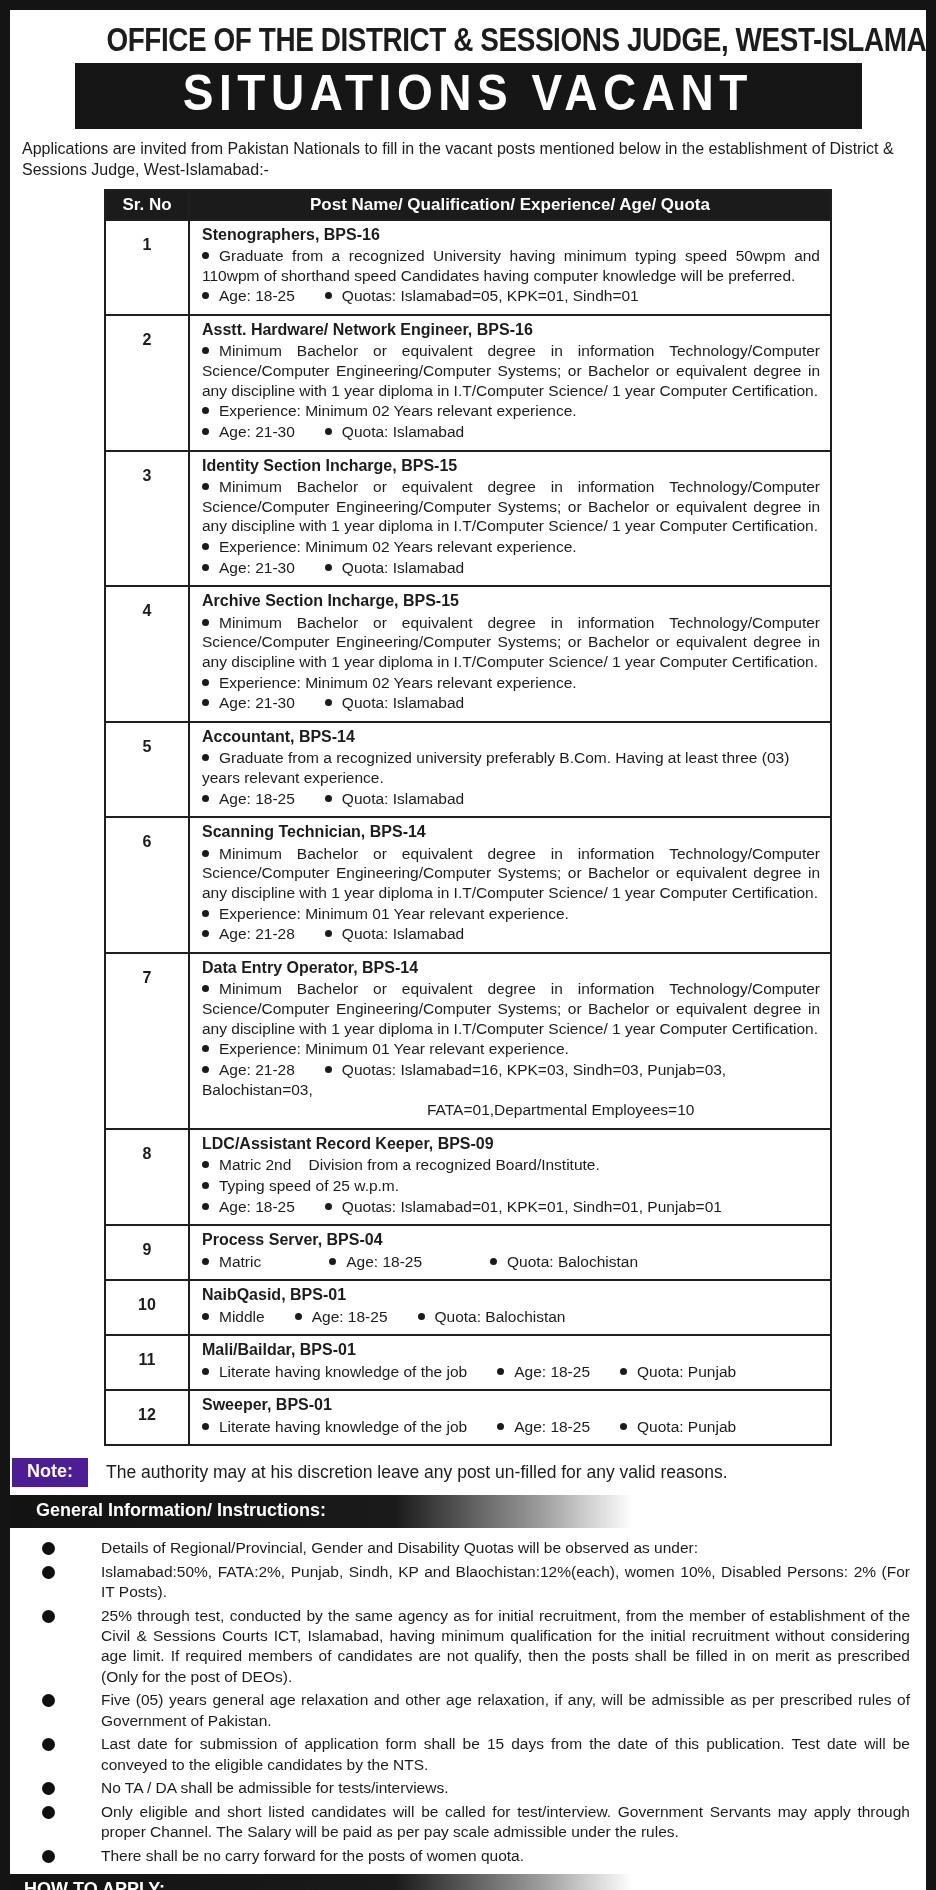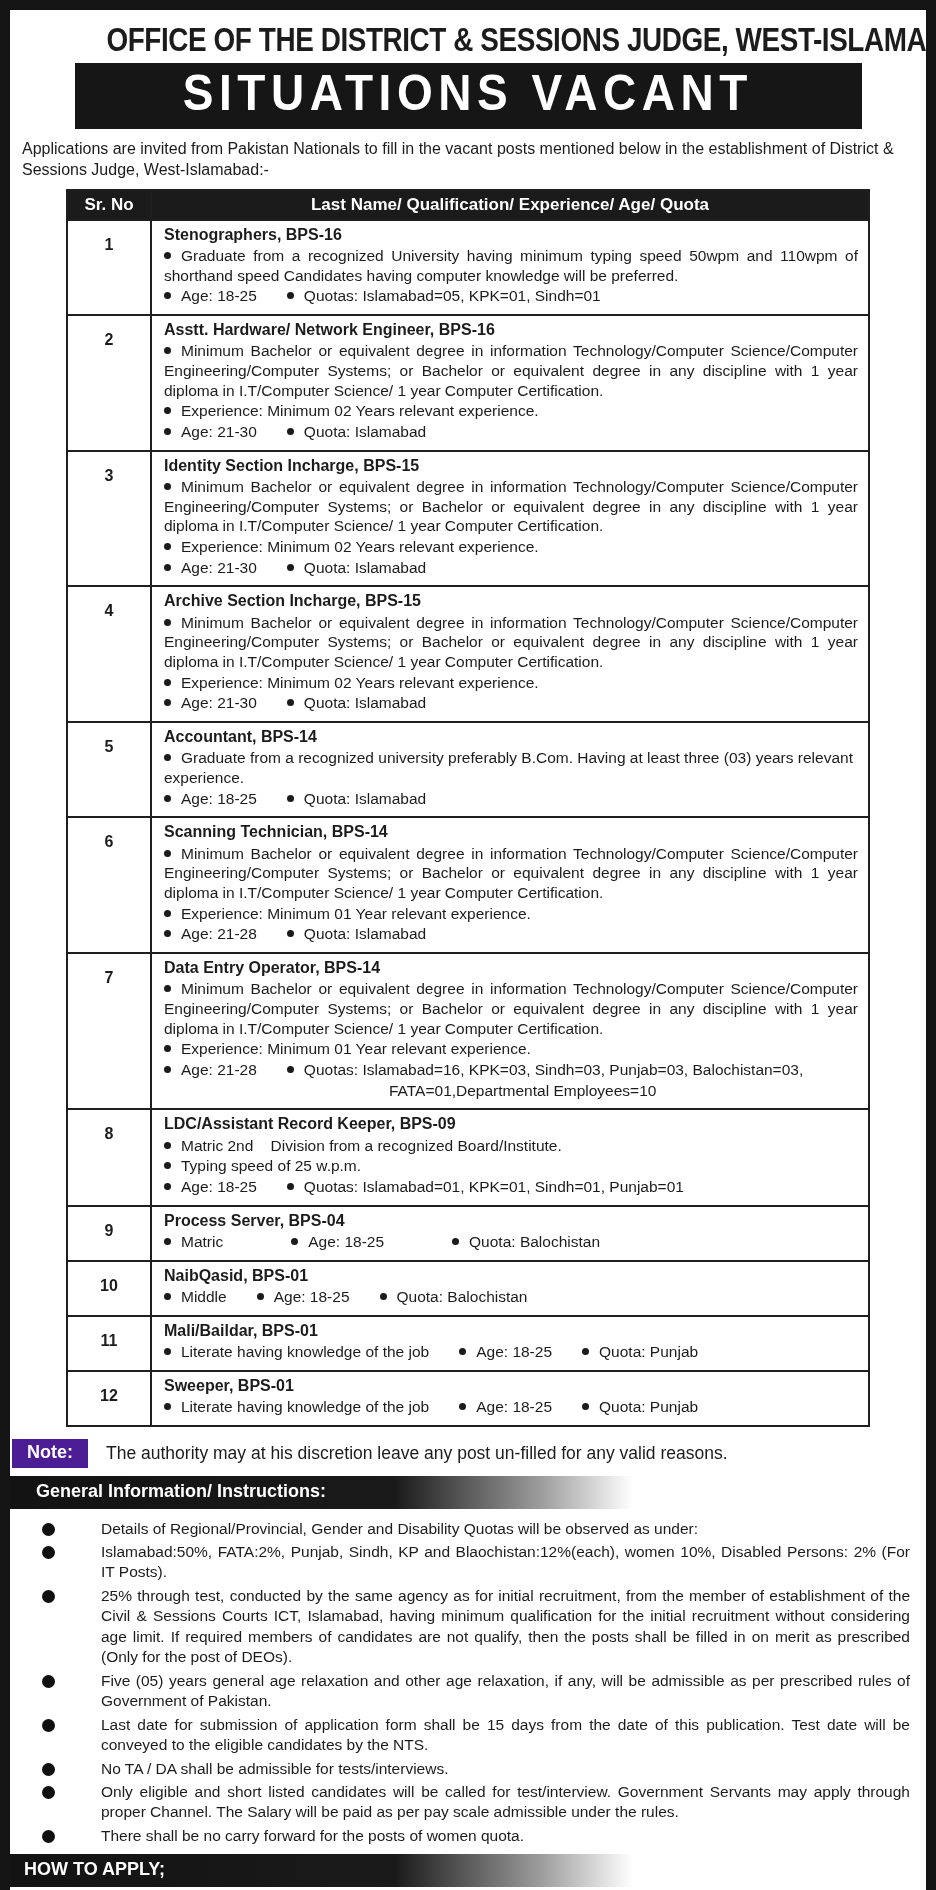--- a/index.html
+++ b/index.html
@@ -12,21 +12,21 @@
     font-family:"Liberation Sans",sans-serif;color:var(--ink);
     margin:0 auto;overflow:hidden;
   }
   
   .title{ text-align:center;margin:10px 0 4px;white-space:nowrap;}
   .title span{display:inline-block;font-size:34px;font-weight:bold;letter-spacing:-0.5px;transform:scaleX(0.82);transform-origin:center;}
   .banner{background:#161616;width:755px;margin:2px auto 0;text-align:center;padding:1px 16px 7px;}
   .banner span{color:#fff;font-size:50px;font-weight:bold;letter-spacing:6px;display:inline-block;transform:scaleX(0.92);}
   .intro{font-size:16px;line-height:1.3;margin:10px 12px 8px;}
   
-  table.jobs{border-collapse:collapse;width:804px;margin:2px auto 0;table-layout:fixed;}
+  table.jobs{border-collapse:collapse;width:728px;margin:2px auto 0;table-layout:fixed;}
   .jobs th,.jobs td{border:2px solid #1f1f1f;}
   .jobs thead th{background:#1b1b1b;color:#fff;font-size:17px;padding:4px 2px;}
   .c-sr{width:78px;}
   .sr-cell{font-weight:bold;font-size:16px;text-align:center;vertical-align:top;padding-top:15px;}
   .post-cell{padding:4px 10px 7px 12px;font-size:15.5px;line-height:1.27;vertical-align:top;}
   .post-title{font-weight:bold;font-size:16px;margin-bottom:1px;}
   .line{margin:1px 0;}
   .line.justify{text-align:justify;}
   .dot{display:inline-block;width:7px;height:7px;border-radius:50%;background:#1b1b1b;margin-right:10px;position:relative;top:-2px;}
   .seg{display:inline;}
@@ -59,21 +59,21 @@
   <div class="banner">
     <span>SITUATIONS VACANT</span>
   </div>
 
   <p class="intro">Applications are invited from Pakistan Nationals to fill in the vacant posts mentioned below in the establishment of District &amp; Sessions Judge, West-Islamabad:-</p>
 
   <table class="jobs">
     <thead>
       <tr>
         <th class="c-sr">Sr. No</th>
-        <th class="c-post">Last Name/ Qualification/ Experience/ Age/ Quota</th>
+        <th class="c-post">Post Name/ Qualification/ Experience/ Age/ Quota</th>
       </tr>
     </thead>
     <tbody>
         <tr>
           <td class="sr-cell">1</td>
           <td class="post-cell">
             <div class="post-title">Stenographers, BPS-16</div>
             <div class="line justify"><span class="seg"><span class="dot"></span><span class="seg-t">Graduate from a recognized University having minimum typing speed 50wpm and 110wpm of shorthand speed Candidates having computer knowledge will be preferred.</span></span></div>
             <div class="line"><span class="seg"><span class="dot"></span><span class="seg-t">Age: 18-25</span></span><span class="seg"><span class="dot"></span><span class="seg-t">Quotas: Islamabad=05, KPK=01, Sindh=01</span></span></div>
           </td>

